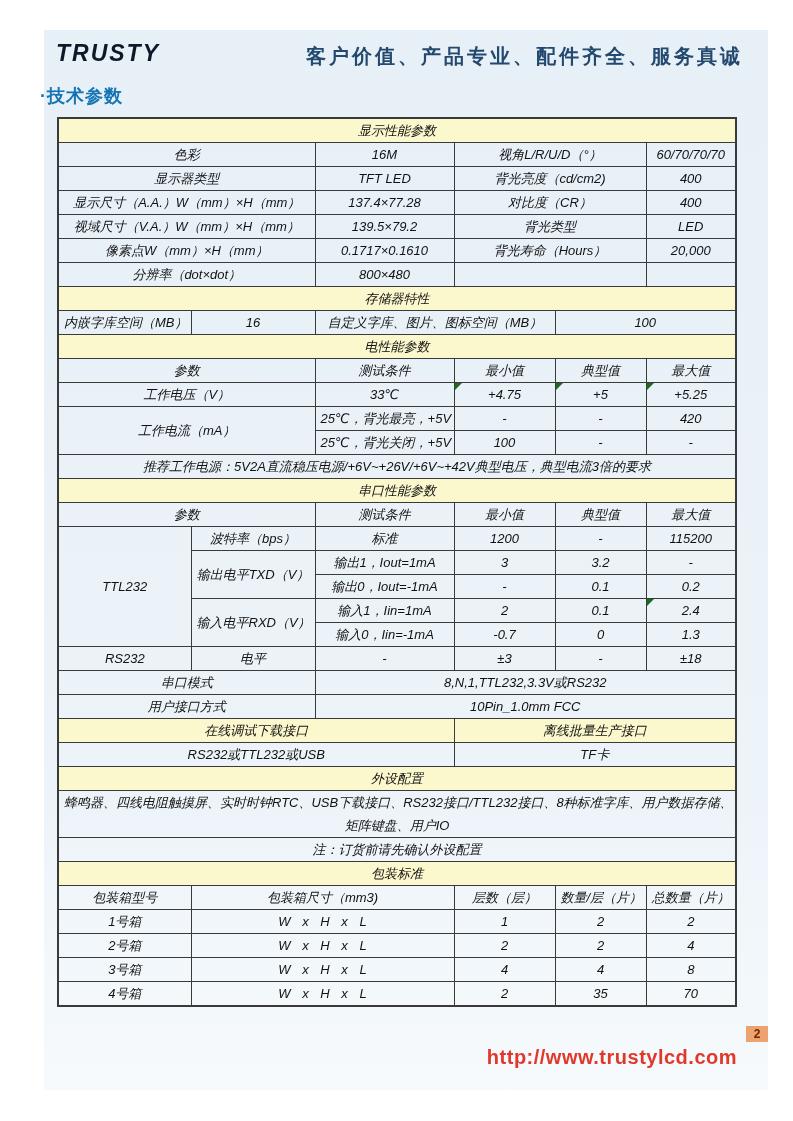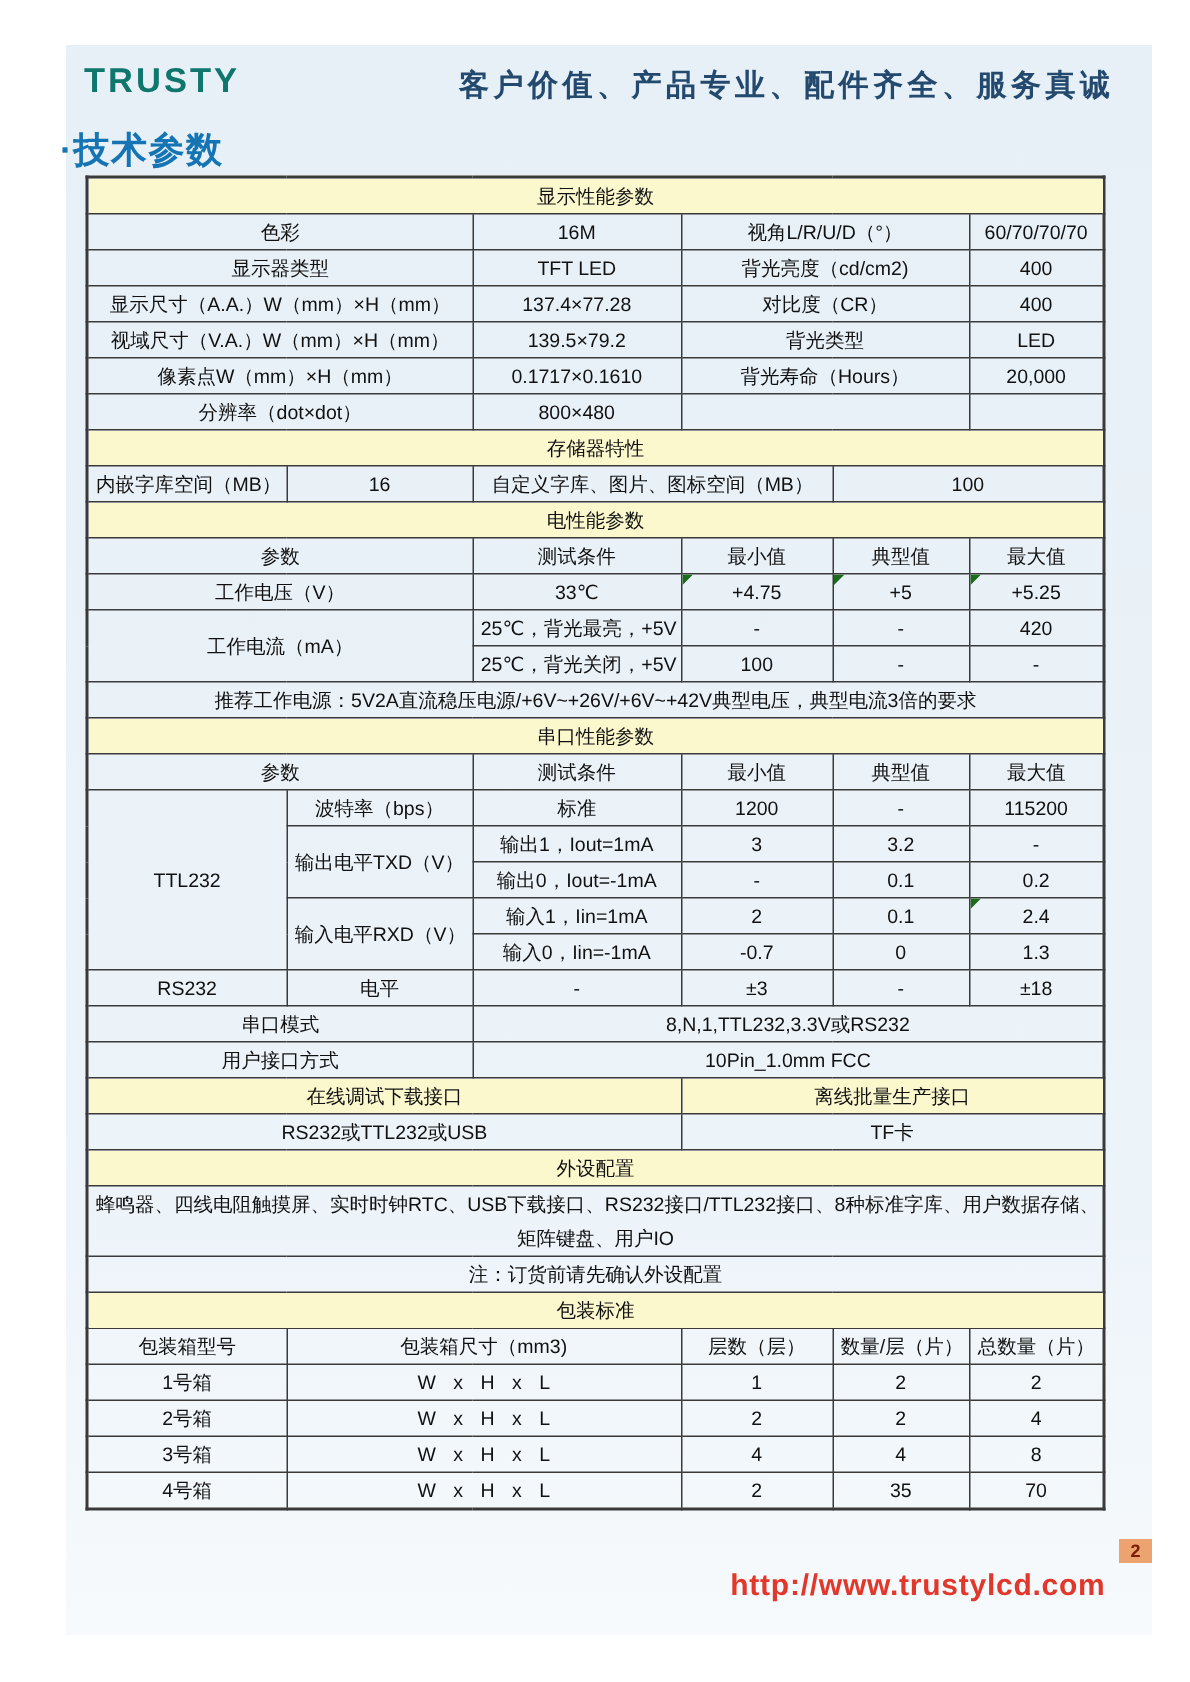--- a/index.html
+++ b/index.html
@@ -7,33 +7,33 @@
   #root {
     position:relative; width:793px; height:1121px; overflow:hidden;
     font-family:"Liberation Sans","DejaVu Sans",sans-serif; background:#ffffff;
   }
   .page-bg {
     position:absolute; left:44px; top:30px; width:724px; height:1060px;
     background:linear-gradient(180deg,#e7f0f7 0%,#ecf3f9 70%,#f6fafc 100%);
   }
   .brand {
     position:absolute; left:56px; top:40px;
-    color:#0f766e; font-size:23px; font-weight:800; letter-spacing:2px;
+    color:#0f172a; font-size:23px; font-weight:800; letter-spacing:2px;font-style:italic;
   }
   .slogan {
     position:absolute; left:306px; top:43px; width:450px;
     color:#24496f; font-size:20px; font-weight:700; 
     letter-spacing:3px; font-family:"DejaVu Serif","Liberation Serif",serif;
     white-space:nowrap;
   }
   .section-title {
     position:absolute; left:40px; top:84px;
-    color:#1474b4; font-size:24px; font-weight:700; letter-spacing:1px;
-  }
-  .spec-wrap { position:absolute; left:57px; top:117px; }
+    color:#1474b4; font-size:18px; font-weight:700; letter-spacing:1px;
+  }
+  .spec-wrap { position:absolute; left:57px; top:117px;font-style:italic; }
   table.spec {
     border-collapse:collapse; table-layout:fixed; width:678px;
     border:2px solid #3a3a3a;
   }
   table.spec td {
     border:1px solid #3a3a3a; height:23px; line-height:23px;
     font-size:13px; color:#111; padding:0 5px; text-align:center;
     white-space:nowrap; overflow:hidden; position:relative;
   }
   td.yc { background:#fbf8cd; text-align:center; }

